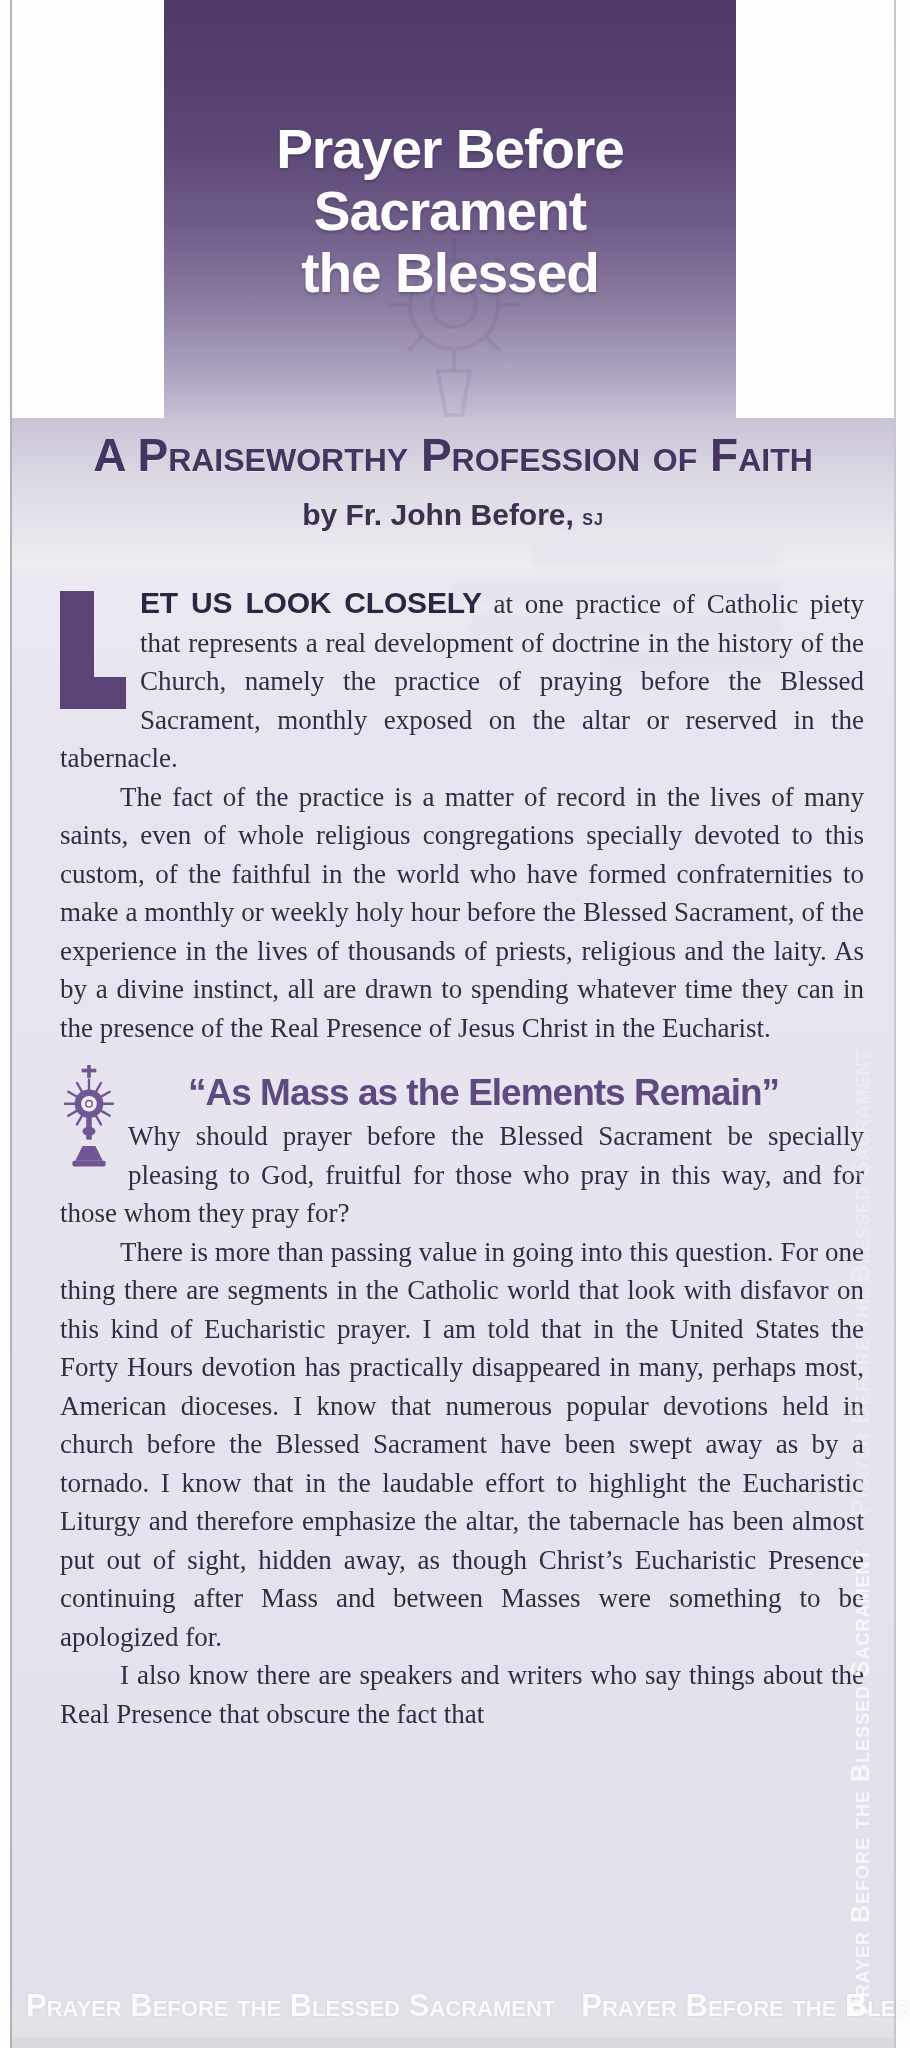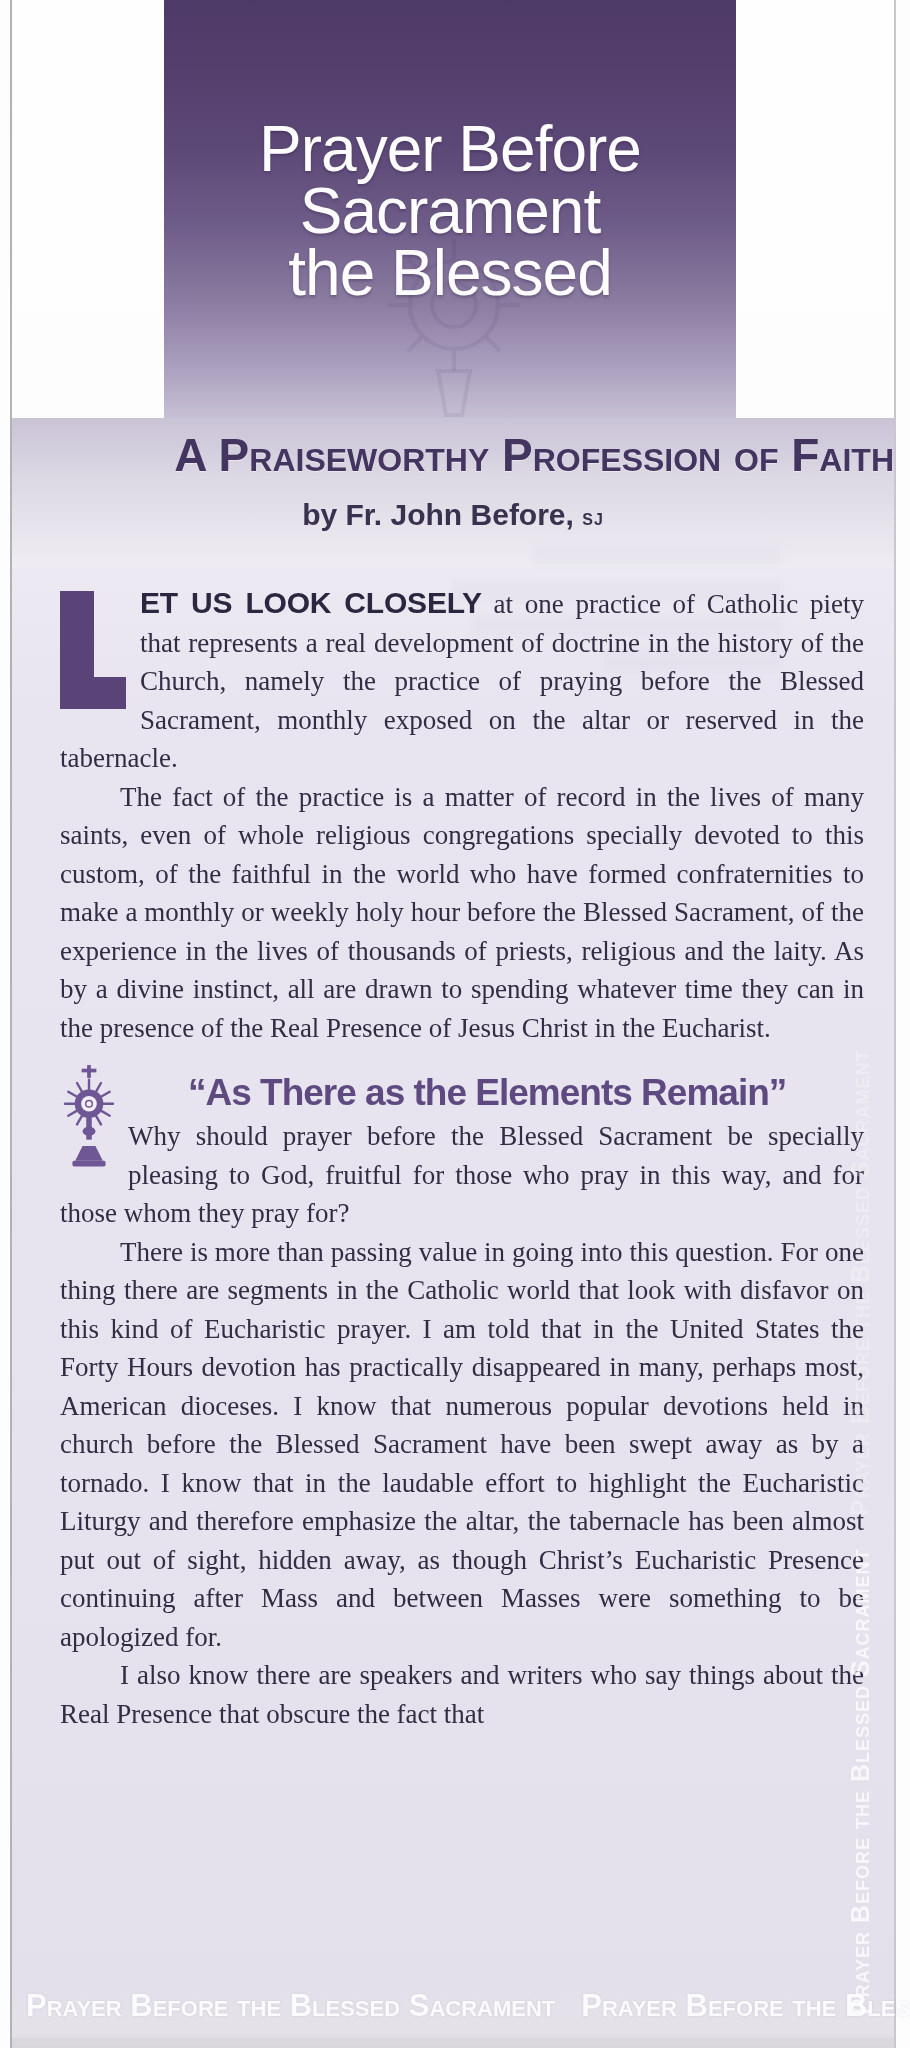--- a/index.html
+++ b/index.html
@@ -16,33 +16,33 @@
   .bottom-edge{position:absolute;left:0;right:0;bottom:0;height:10px;background:#d7d5da;opacity:.7;}
 
   
   .banner{
     position:absolute;left:152px;top:0;width:572px;height:418px;
     background:linear-gradient(180deg,#4e3a67 0%,#543f6d 18%,#5d4977 36%,#6f5d89 54%,#8a7ba0 72%,#aba0bf 88%,#c7c0d4 100%);
     overflow:hidden;
   }
   .banner-title{
     position:absolute;left:0;right:0;top:118px;text-align:center;
-    font-family:"Liberation Sans",sans-serif;font-weight:400;
-    font-size:64px;line-height:62px;letter-spacing:-1px;color:#fdfcfe;
+    font-family:"Liberation Sans",sans-serif;font-weight:700;
+    font-size:55px;line-height:62px;letter-spacing:-1px;color:#fdfcfe;
     text-shadow:0 2px 3px rgba(45,30,70,.35);
   }
   .watermark{position:absolute;left:190px;top:215px;opacity:.55;}
 
   
   .subtitle-band{
     position:absolute;left:0;top:418px;width:100%;height:150px;
     background:linear-gradient(180deg,#c9c3d6 0%,#dcd8e4 40%,#efedf3 100%);
   }
   .subtitle{
-    position:absolute;left:0;right:0;top:428px;text-align:right;
+    position:absolute;left:0;right:0;top:428px;text-align:center;
     font-family:"Liberation Sans",sans-serif;font-weight:700;
     font-variant:small-caps;font-size:46px;letter-spacing:0px;color:#443560;
     text-shadow:0 1px 1px rgba(255,255,255,.5);
   }
   .byline{
     position:absolute;left:0;right:0;top:498px;text-align:center;
     font-family:"Liberation Sans",sans-serif;font-weight:700;
     font-size:30px;color:#39314e;
   }
   .byline .suffix{font-size:16px;letter-spacing:1px;}
@@ -169,21 +169,21 @@
             </g>
             <circle cx="30" cy="42" r="15.5" stroke="none"></circle>
             <circle cx="30" cy="42" r="8.5" fill="#f2eff6" stroke="none"></circle>
             <circle cx="30" cy="42" r="3.6" fill="none" stroke="#6f5694" stroke-width="1.6"></circle>
             <rect x="27" y="57" width="6" height="24" stroke="none"></rect>
             <ellipse cx="30" cy="72" rx="7" ry="5" stroke="none"></ellipse>
             <polygon points="23,88 37,88 45,104 15,104" stroke="none"></polygon>
             <rect x="12" y="104" width="36" height="6" rx="2" stroke="none"></rect>
           </g>
         </svg>
-        <p class="section-heading">“As There as the Elements Remain”</p>
+        <p class="section-heading">“As Mass as the Elements Remain”</p>
         <p class="first">Why should prayer before the Blessed Sacrament be specially pleasing to God, fruitful for those who pray in this way, and for those whom they pray for?</p>
       </div>
 
       <p>There is more than passing value in going into this question. For one thing there are segments in the Catholic world that look with disfavor on this kind of Eucharistic prayer. I am told that in the United States the Forty Hours devotion has practically disappeared in many, perhaps most, American dioceses. I know that numerous popular devotions held in church before the Blessed Sacrament have been swept away as by a tornado. I know that in the laudable effort to highlight the Eucharistic Liturgy and therefore emphasize the altar, the tabernacle has been almost put out of sight, hidden away, as though Christ’s Eucharistic Presence continuing after Mass and between Masses were something to be apologized for.</p>
 
       <p>I also know there are speakers and writers who say things about the Real Presence that obscure the fact that</p>
     </div>
 
     <div class="footer-stamp">
       <span>Prayer Before the Blessed Sacrament</span>

